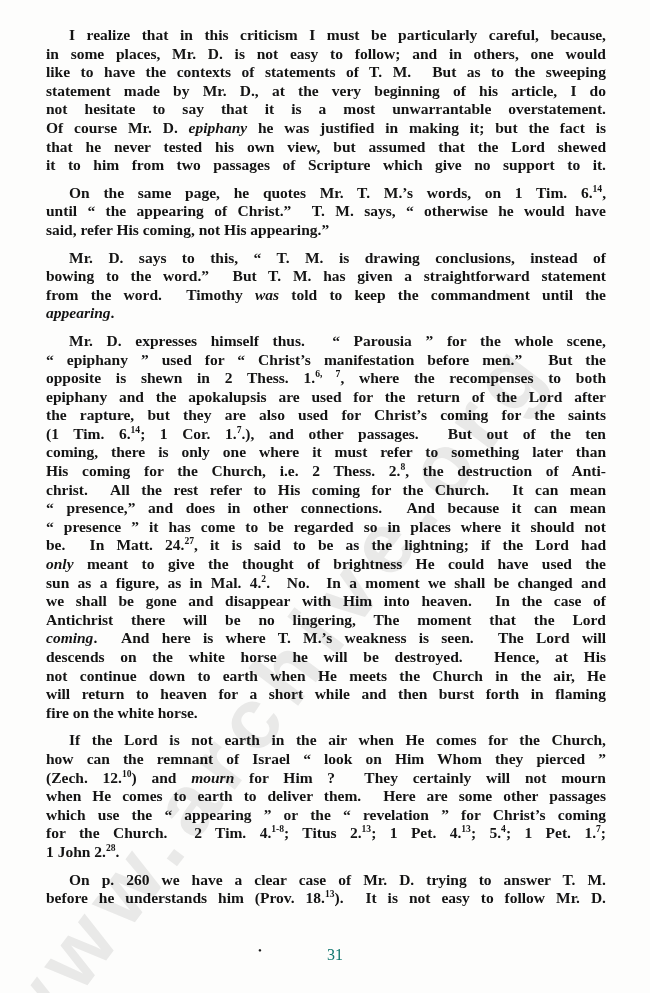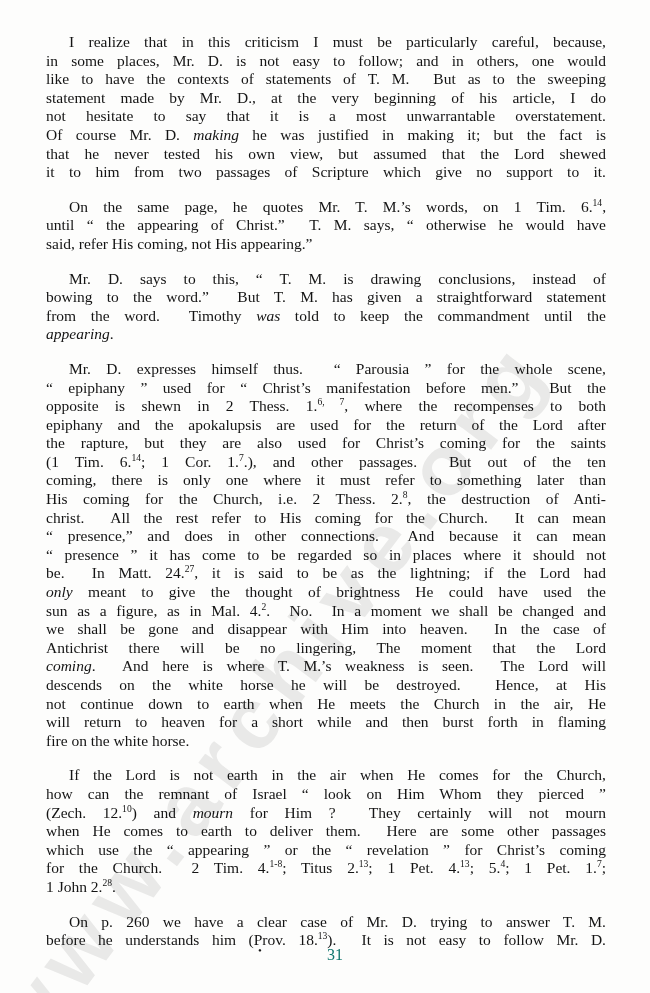--- a/index.html
+++ b/index.html
@@ -26,21 +26,21 @@
     user-select:none;
   }
   .textblock {
     position:absolute;
     left:46px; top:17px;
     width:560px;
     z-index:1;
     font-size:15.5px;
     line-height:18.6px;
   }
-  .para { margin:16px 0 5px 0; }
+  .para { margin:9px 0 5px 0;font-weight:bold; }
   .line {
     text-align:justify;
     text-align-last:justify;
     -moz-text-align-last:justify;
   }
   .line.end {
     text-align-last:left;
     -moz-text-align-last:left;
   }
   .para .line:first-child { text-indent:23px; }
@@ -70,21 +70,21 @@
 <div class="sheet">
   <div class="watermark">www.archive.org</div>
 
   <div class="textblock" id="textblock">
       <div class="para">
         <div class="line">I realize that in this criticism I must be particularly careful, because,</div>
         <div class="line">in some places, Mr. D. is not easy to follow; and in others, one would</div>
         <div class="line">like to have the contexts of statements of T. M.&nbsp; But as to the sweeping</div>
         <div class="line">statement made by Mr. D., at the very beginning of his article, I do</div>
         <div class="line">not hesitate to say that it is a most unwarrantable overstatement.</div>
-        <div class="line">Of course Mr. D. <i>making</i> he was justified in making it; but the fact is</div>
+        <div class="line">Of course Mr. D. <i>epiphany</i> he was justified in making it; but the fact is</div>
         <div class="line">that he never tested his own view, but assumed that the Lord shewed</div>
         <div class="line">it to him from two passages of Scripture which give no support to it.</div>
       </div>
       <div class="para">
         <div class="line">On the same page, he quotes Mr. T. M.’s words, on 1 Tim. 6.<sup>14</sup>,</div>
         <div class="line">until “ the appearing of Christ.”&nbsp; T. M. says, “ otherwise he would have</div>
         <div class="line end">said, refer His coming, not His appearing.”</div>
       </div>
       <div class="para">
         <div class="line">Mr. D. says to this, “ T. M. is drawing conclusions, instead of</div>

